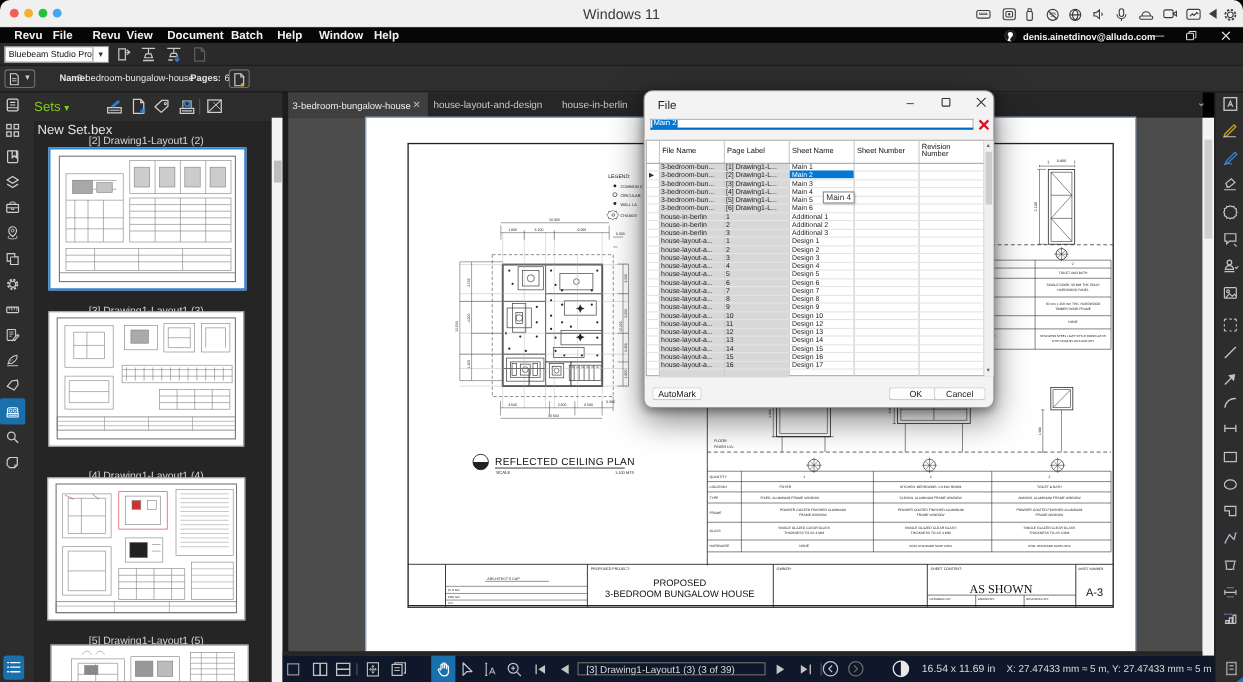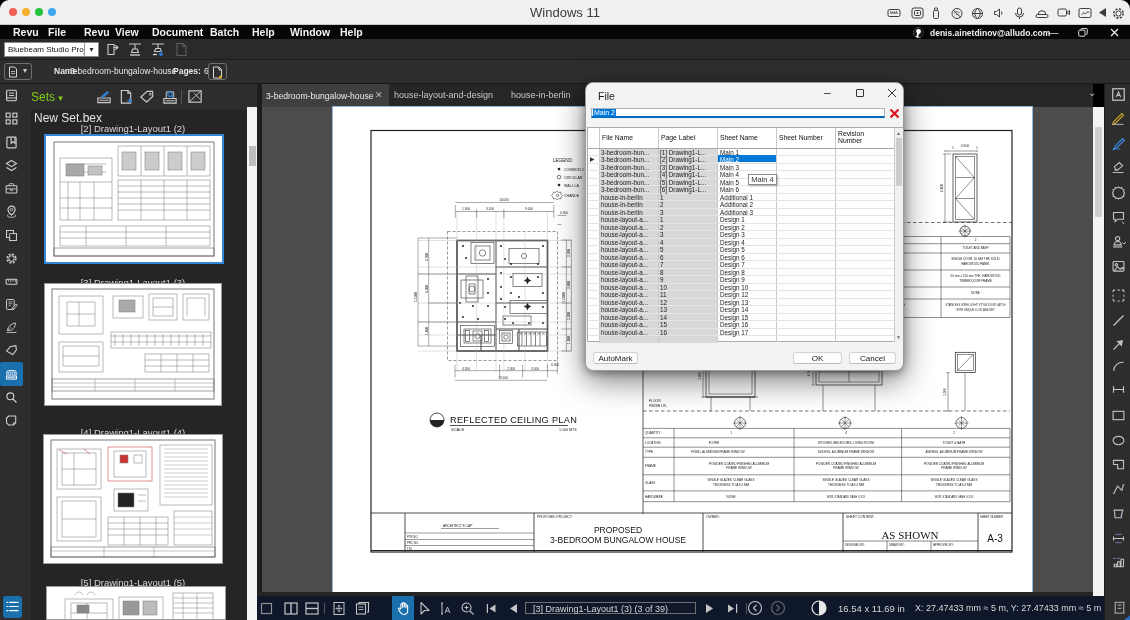--- a/index.html
+++ b/index.html
@@ -957,17 +957,17 @@
 <div class="abs" style="left:0;top:207.1px;width:306px;height:1px;background:#e4e4e4"></div>
         <span class="abs" style="left:13px;top:200.5px;font-size:6.3px;color:#222;white-space:nowrap">house-layout-a...</span>
         <span class="abs" style="left:72px;top:200.5px;font-size:6.3px;color:#222;white-space:nowrap">16</span>
         <span class="abs" style="left:132px;top:200.5px;font-size:6.3px;color:#222;white-space:nowrap">Design 17</span>
 <div class="abs" style="left:307px;top:0;width:8px;height:214px;background:#f0f0f0"></div>
 <div class="abs" style="left:308px;top:2px;font-size:5px;color:#666">▲</div>
 <div class="abs" style="left:308px;top:206px;font-size:5px;color:#666">▼</div>
 <div class="abs" style="left:308px;top:10px;width:6px;height:48px;background:#cdcdcd"></div>
 </div>
 <div class="btn" style="left:7px;top:269px;width:45px">AutoMark</div>
-<div class="btn" style="left:207px;top:269px;width:49px">OK</div>
+<div class="btn" style="left:222px;top:269px;width:49px">OK</div>
 <div class="btn" style="left:263px;top:269px;width:47px">Cancel</div>
 </div>
 <div id="tooltip">Main 4</div>
 </div>
 
 </body></html>

